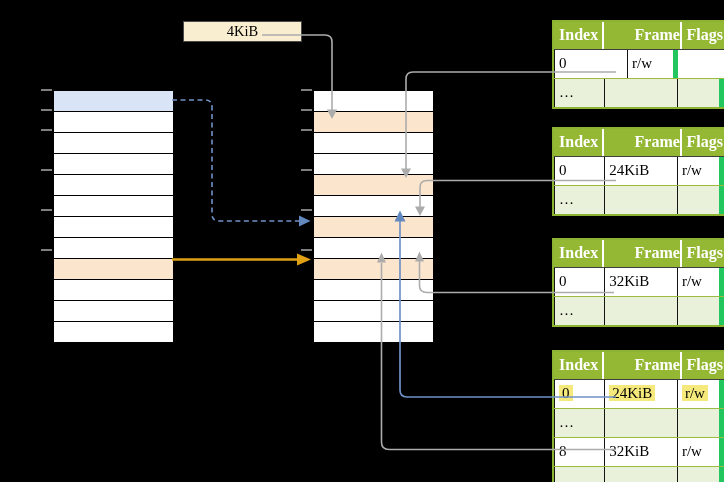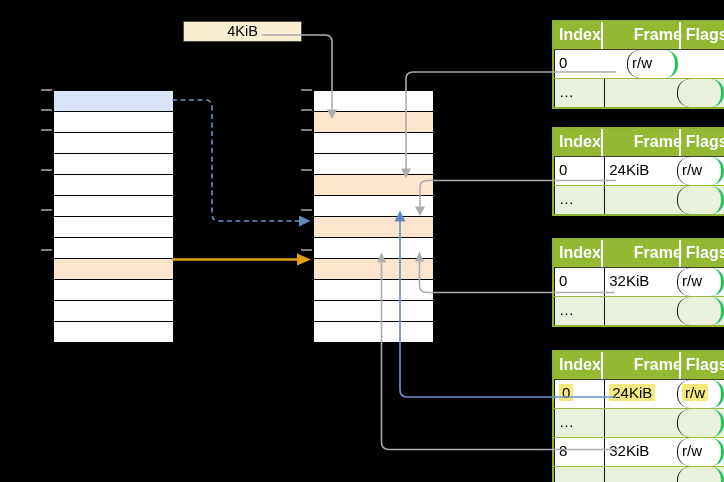--- a/index.html
+++ b/index.html
@@ -1,17 +1,17 @@
 <!DOCTYPE html>
 <html><head>
 <meta charset="utf-8">
 <style>
   html,body{margin:0;padding:0;background:#000;}
   #canvas{position:relative;width:724px;height:482px;background:#000;overflow:hidden;
-          font-family:Liberation Sans, sans-serif;}
+          font-family:Liberation Serif, serif;}
 
   
   .memcol{position:absolute;width:119px;background:#fff;border:1.6px solid #000;}
   .mrow{height:20px;background:#fff;border-bottom:1.6px solid #000;box-sizing:content-box;}
   .mrow:last-child{border-bottom:none;}
   .mrow.blue{background:#D9E5F6;}
   .mrow.orange{background:#FCE5CD;}
   .tick{position:absolute;left:-13px;width:11px;height:2px;background:#7F7F7F;}
 
   
@@ -21,21 +21,21 @@
   
   .ptable{position:absolute;left:552px;width:170px;border:2px solid #8CB432;background:#fff;}
   .thead{display:flex;height:27px;background:#94B834;border-bottom:1px solid #3e3e3e;}
   .hcell{box-sizing:border-box;color:#fff;font-weight:bold;font-size:16px;line-height:26px;padding-left:5px;}
   .c1{width:55px;}.c2{width:60px;padding-left:31px;}.c3{width:51px;margin-left:18px;}
   .hcell.c2,.hcell.c3{border-left:2px solid #fff;}
   .trow{display:flex;height:28px;background:#fff;}
   .trow + .trow{border-top:1px solid #9CBA3E;}
   .trow.shaded{background:#EAF1DB;}
   .tcell{box-sizing:border-box;font-size:15px;line-height:26px;padding-left:4px;color:#000;border-left:1px solid #141414;}
-  .tcell.c3{border-right:3px solid #22c55e;border-radius:13px;}
+  .tcell.c3{border-right:5px solid #22c55e;}
   .hl{background:#F5E97C;padding:0 3px;}
 
   
   #wires{position:absolute;left:0;top:0;width:724px;height:482px;pointer-events:none;z-index:10;}
 </style>
 </head>
 <body>
 
 <div id="canvas">
 

